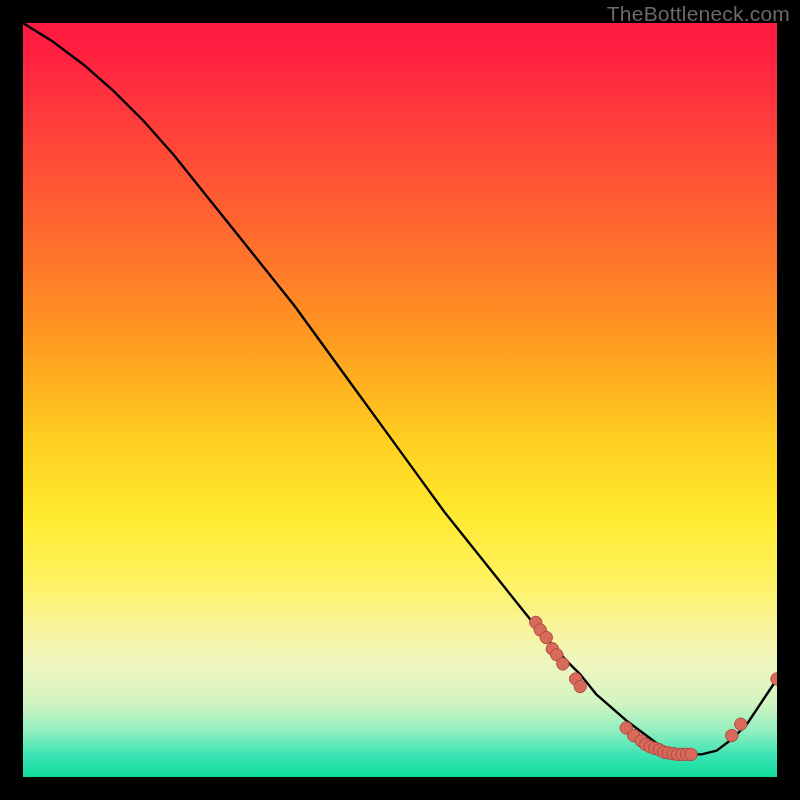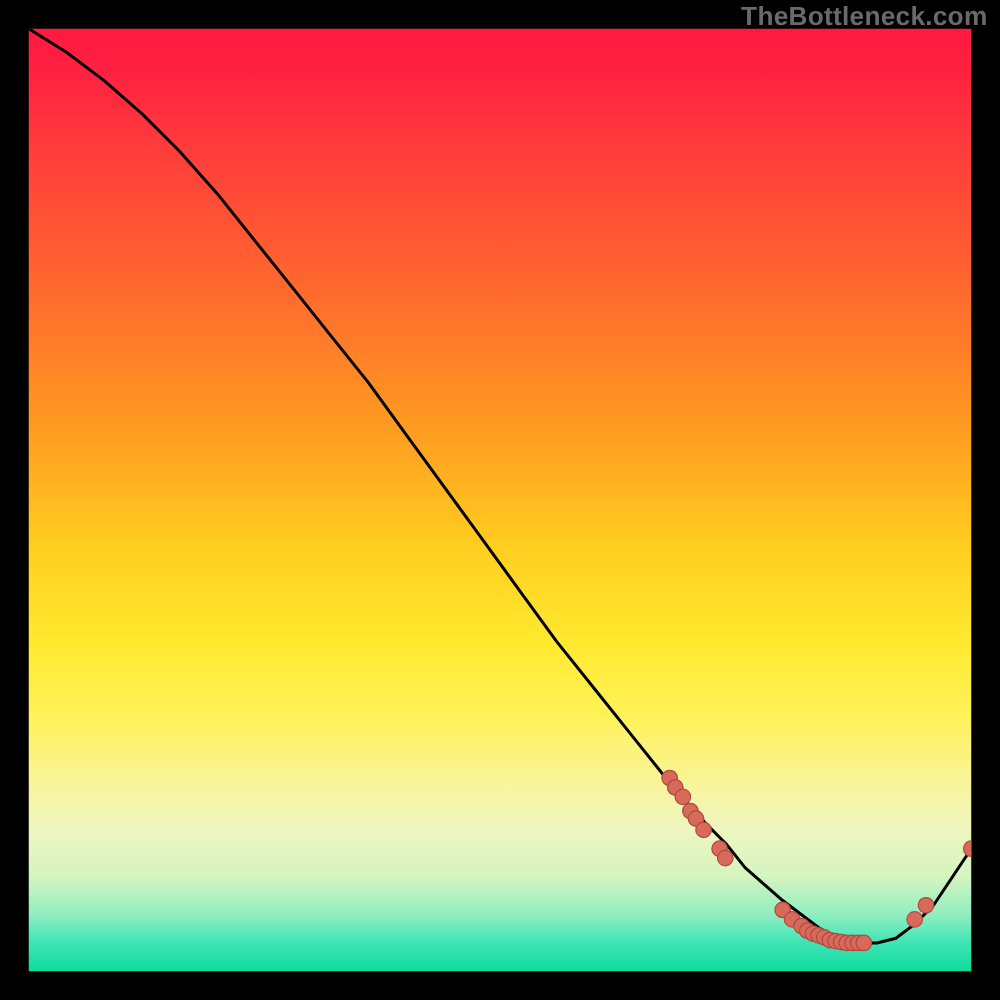--- a/index.html
+++ b/index.html
@@ -47,21 +47,21 @@
     top: 23px;
     width: 754px;
     height: 754px;
     pointer-events: none;
   }
   .watermark {
     position: absolute;
     top: 2px;
     right: 10px;
     font-family: Arial, Helvetica, sans-serif;
-    font-weight: 700;
+    font-weight: 400;
     font-size: 21px;
     color: #6a6a6a;
     letter-spacing: 0.2px;
   }
 </style>
 </head>
 <body>
 <div class="stage">
 
   <div class="plot-area"></div>

